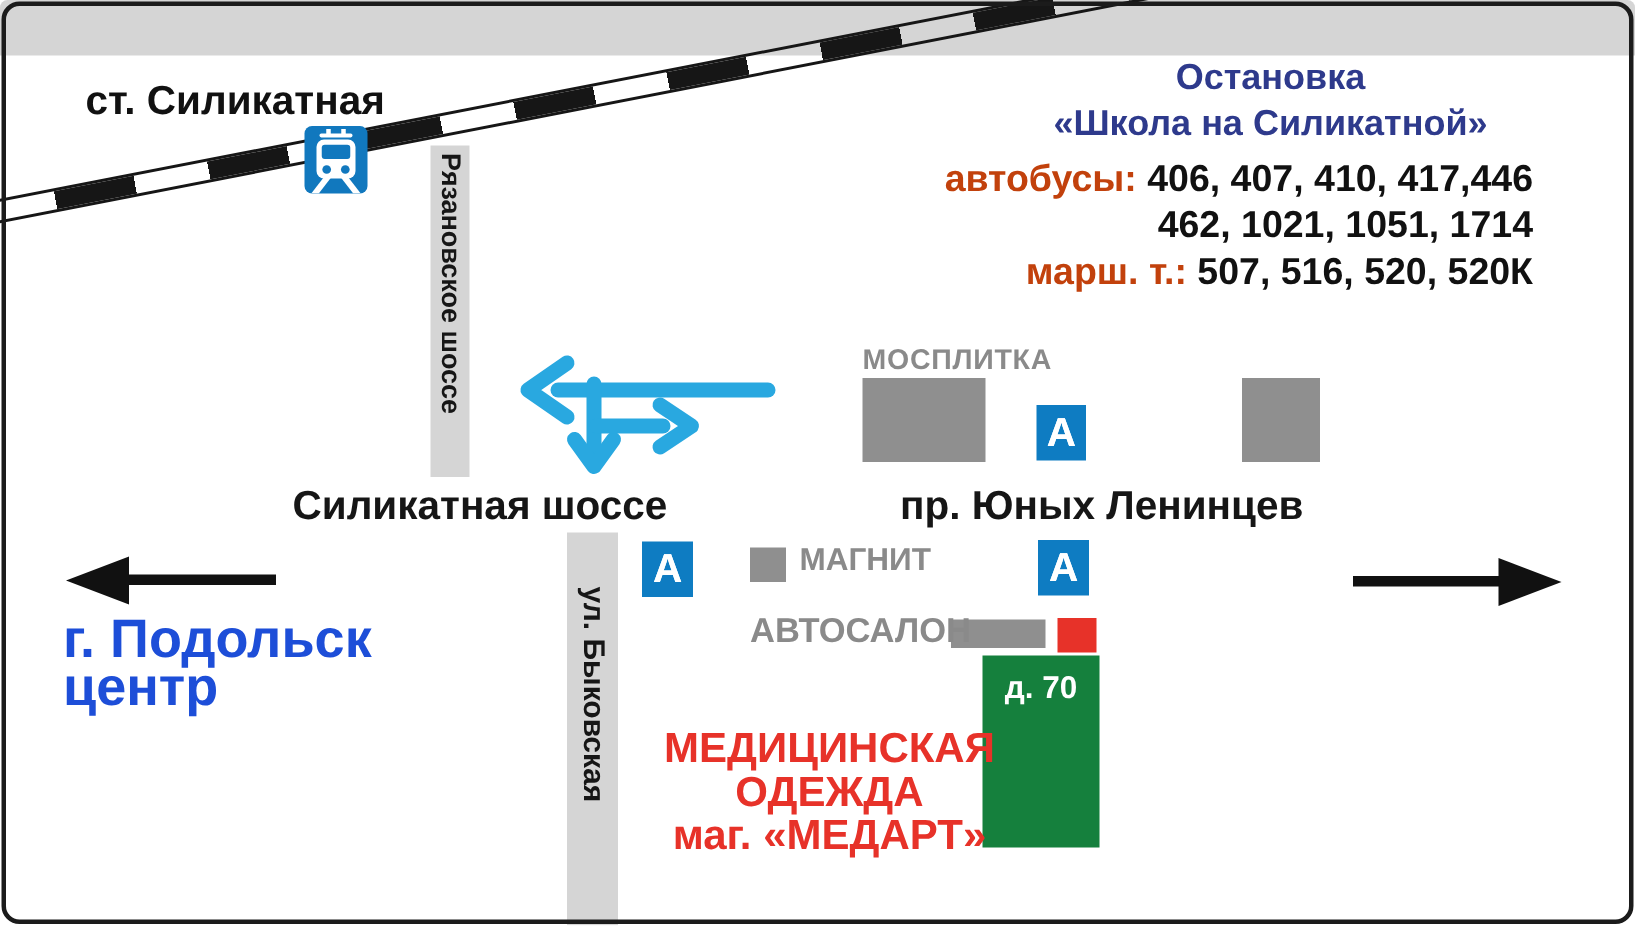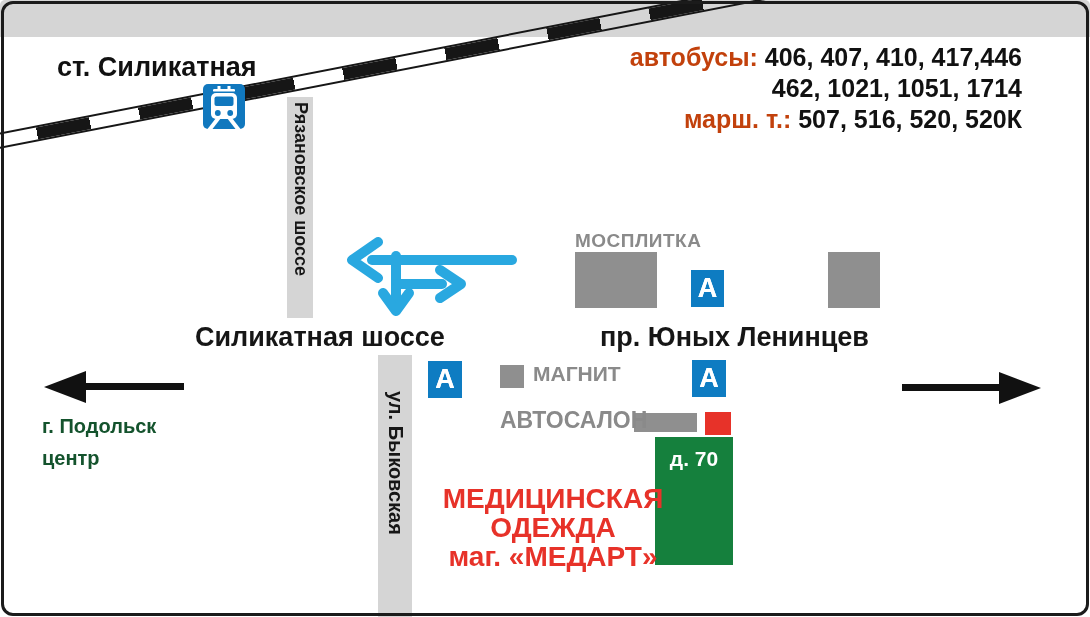--- a/index.html
+++ b/index.html
@@ -36,21 +36,21 @@
   .road-ryazanovskoe .vlabel{font-size:18px;margin-top:5px;}
   .road-bykovskaya .vlabel{font-size:20px;margin-top:36px;}
   .hroad-label{top:322px;font-size:27px;font-weight:bold;color:#161616;z-index:3;white-space:nowrap;}
   .hroad-label.l1{left:195px;}
   .hroad-label.l2{left:600px;}
 
   
   .arrow-layer{position:absolute;left:0;top:0;width:1090px;height:617px;z-index:4;pointer-events:none;}
 
   
-  .dir{font-size:20px;font-weight:bold;color:#14532d;line-height:32px;white-space:nowrap;z-index:5;}
+  .dir{font-size:36px;font-weight:bold;color:#1d4ed8;line-height:32px;white-space:nowrap;z-index:5;}
   .west-text{left:42px;top:410px;}
   .east-text{right:40px;top:410px;text-align:right;}
 
   
   .bus-info{left:612px;top:36px;width:410px;z-index:5;}
   .bus-info .title{width:350px;margin-left:60px;text-align:center;color:#2e3a8c;font-weight:bold;font-size:24px;line-height:31px;}
   .bus-info .nums{text-align:right;font-weight:bold;font-size:25px;line-height:31px;color:#111;}
   .bus-info .nums .lbl{color:#c2410c;}
   .bus-info .first-num-line{margin-top:6px;}
 
@@ -134,20 +134,24 @@
       <polygon points="1041,388 999,372 999,404"></polygon>
     </g>
   </svg>
 
   <div class="abs dir west-text">
     <div>г. Подольск</div>
     <div>центр</div>
   </div>
 
   <div class="abs bus-info">
+    <div class="title">
+      <div>Остановка</div>
+      <div>«Школа на Силикатной»</div>
+    </div>
     <div class="nums first-num-line">
       <span class="lbl">автобусы:</span>
       <span>406, 407, 410, 417,446</span>
     </div>
     <div class="nums">462, 1021, 1051, 1714</div>
     <div class="nums">
       <span class="lbl">марш. т.:</span>
       <span>507, 516, 520, 520К</span>
     </div>
   </div>

